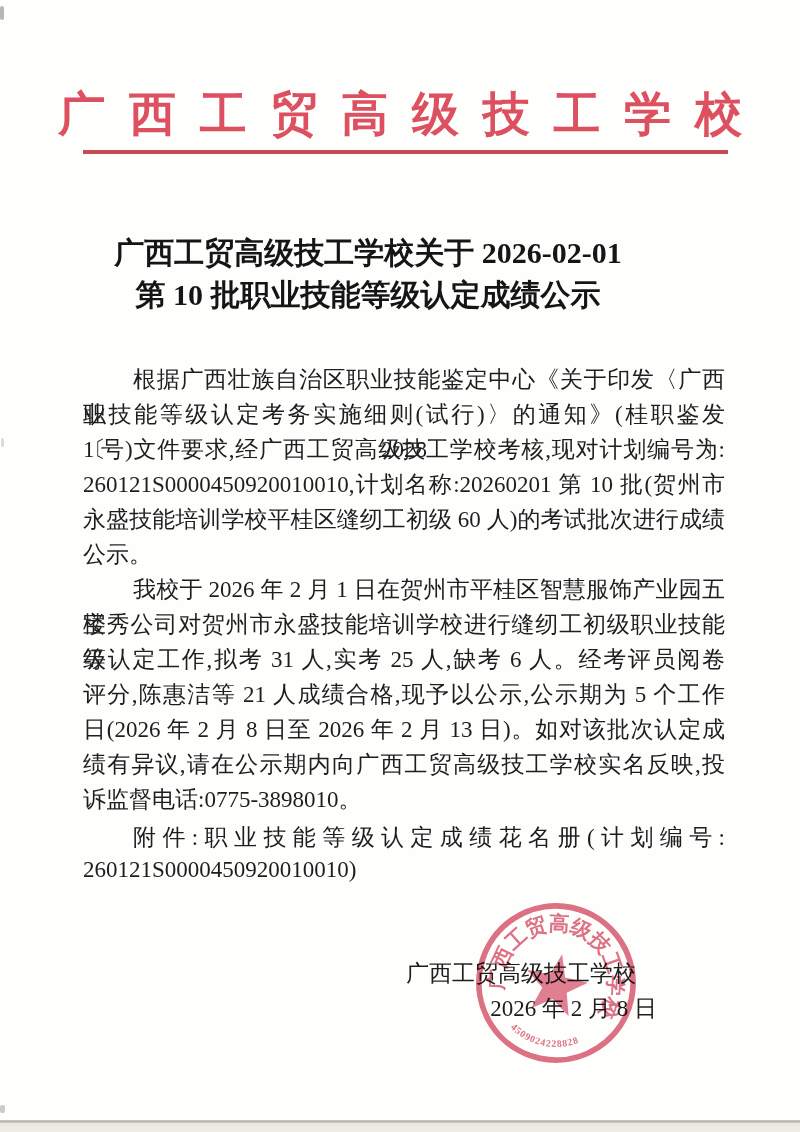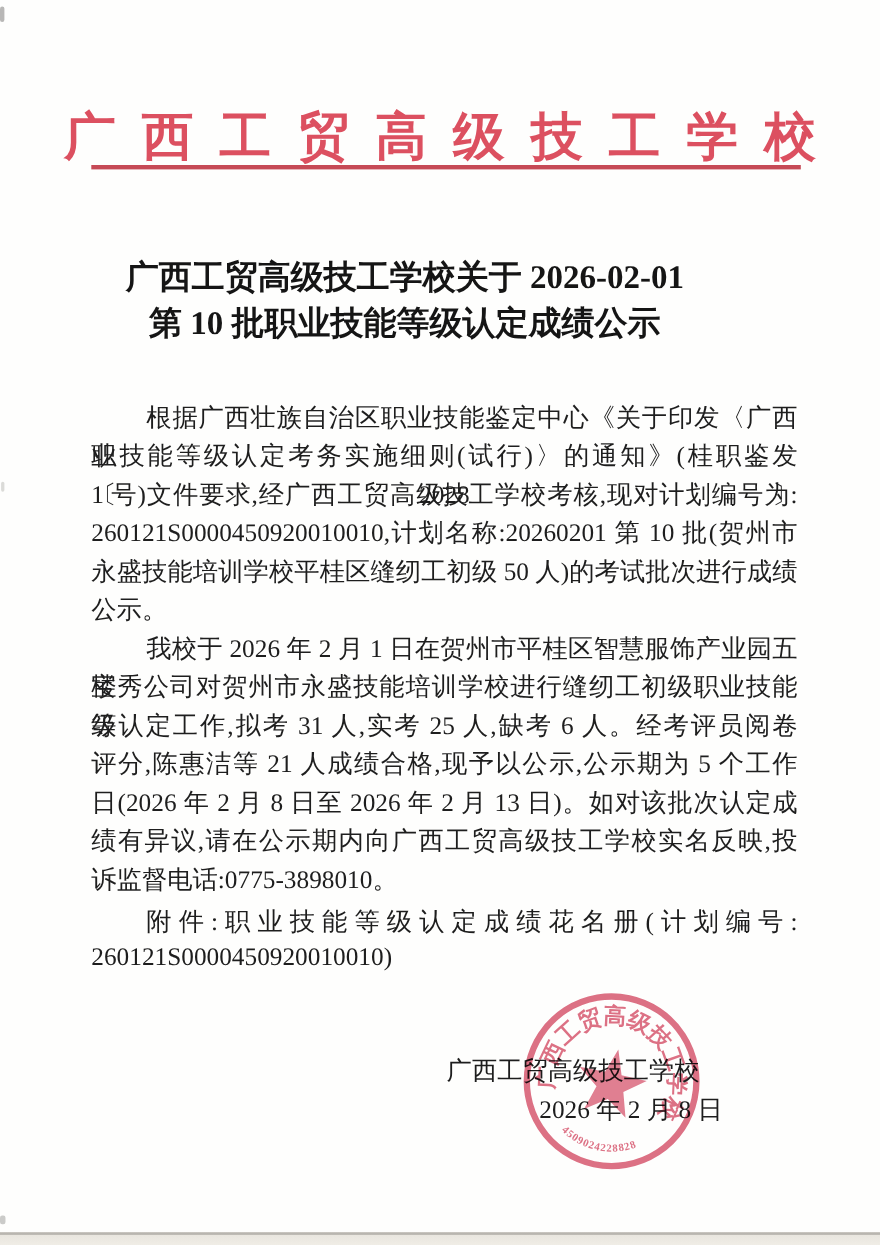--- a/index.html
+++ b/index.html
@@ -9,21 +9,21 @@
     height: 1132px;
     background: #fefefd;
     overflow: hidden;
     font-family: "Liberation Serif", "DejaVu Serif", serif;
     color: #1d1d1d;
   }
 
   
   .letterhead {
     position: absolute;
-    top: 93px; left: 0; width: 800px;
+    top: 83px; left: 0; width: 800px;
     text-align: center;
     font-size: 47px;
     font-weight: bold;
     color: #dc5060;
     letter-spacing: 6px;
     padding-left: 6px;
     box-sizing: border-box;
     white-space: nowrap;
   }
   .letterhead-rule {
@@ -127,21 +127,21 @@
   <div class="doc-title">
     <div>广西工贸高级技工学校关于 2026-02-01</div>
     <div>第 10 批职业技能等级认定成绩公示</div>
   </div>
 
   <div class="body-block">
     <div class="line fill indent">根据广西壮族自治区职业技能鉴定中心《关于印发〈广西职</div>
     <div class="line fill">业技能等级认定考务实施细则(试行)〉的通知》(桂职鉴发〔2028〕</div>
     <div class="line fill">1 号)文件要求,经广西工贸高级技工学校考核,现对计划编号为:</div>
     <div class="line fill">260121S0000450920010010,计划名称:20260201 第 10 批(贺州市</div>
-    <div class="line fill">永盛技能培训学校平桂区缝纫工初级 50 人)的考试批次进行成绩</div>
+    <div class="line fill">永盛技能培训学校平桂区缝纫工初级 60 人)的考试批次进行成绩</div>
     <div class="line">公示。</div>
     <div class="line fill indent">我校于 2026 年 2 月 1 日在贺州市平桂区智慧服饰产业园五楼</div>
     <div class="line fill">宝秀公司对贺州市永盛技能培训学校进行缝纫工初级职业技能等</div>
     <div class="line fill">级认定工作,拟考 31 人,实考 25 人,缺考 6 人。经考评员阅卷</div>
     <div class="line fill">评分,陈惠洁等 21 人成绩合格,现予以公示,公示期为 5 个工作</div>
     <div class="line fill">日(2026 年 2 月 8 日至 2026 年 2 月 13 日)。如对该批次认定成</div>
     <div class="line fill">绩有异议,请在公示期内向广西工贸高级技工学校实名反映,投</div>
     <div class="line">诉监督电话:0775-3898010。</div>
   </div>
 

